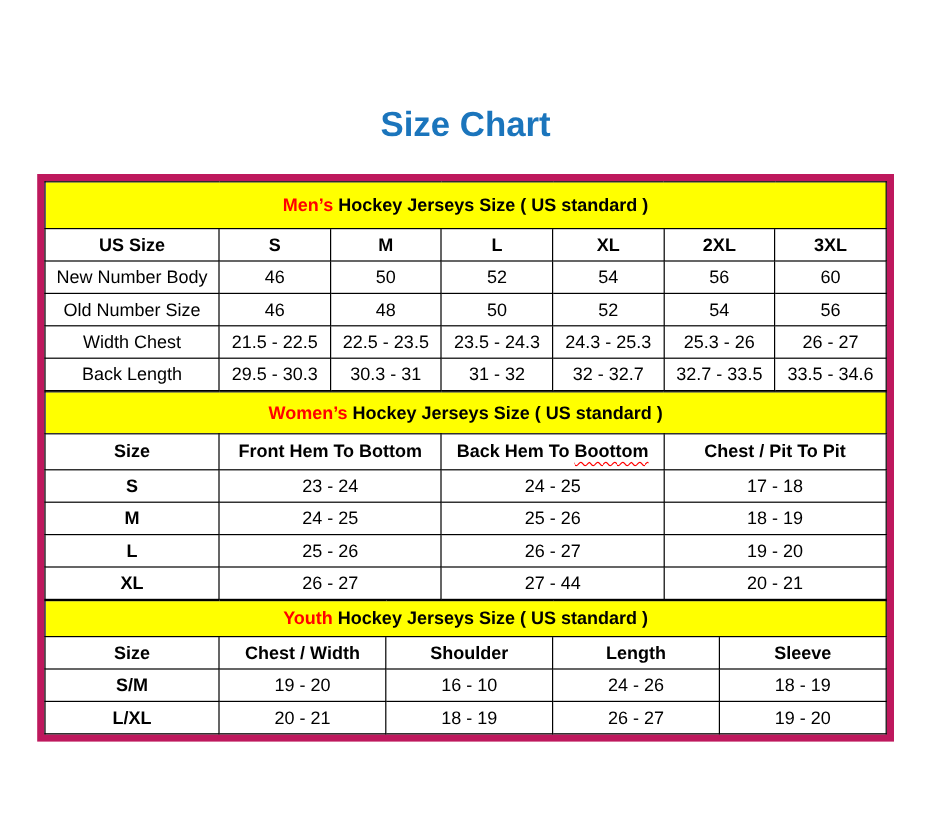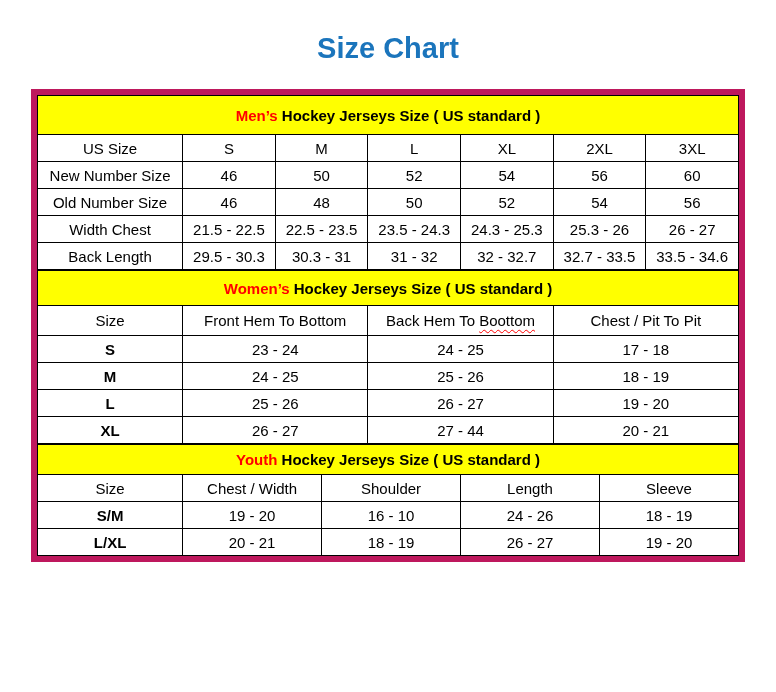--- a/index.html
+++ b/index.html
@@ -3,21 +3,21 @@
 <meta charset="utf-8">
 <style>
   html, body { margin: 0; padding: 0; }
   body {
     width: 776px; height: 692px;
     background: #ffffff;
     color: #000000;
     font-family: "Liberation Sans", sans-serif;
     overflow: hidden;
   }
-  .page { padding-top: 32px; }
+  .page { padding-top: 88px; }
   .title {
     margin: 0 0 24px 0;
     text-align: center;
     font-size: 29px;
     font-weight: 700;
     letter-spacing: 0px;
     color: var(--title-blue, #1B75BC);
   }
   .chart {
     width: 702px;
@@ -32,21 +32,21 @@
   .sec th, .sec td {
     border: 1px solid #000;
     text-align: center;
     vertical-align: middle;
     font-size: 15px;
     padding: 0 2px;
     overflow: hidden;
     white-space: nowrap;
   }
   .sec td { height: 26px; font-weight: 400; }
-  .sec .head-row th { font-weight: 400; height: 26px; }
+  .sec .head-row th { font-weight: 700; height: 26px; }
   .sec-1 .head-row th { height: 29px; }
   .banner {
     background: var(--banner-yellow, #FFFF00);
     font-weight: 700;
     font-size: 17px;
   }
   .banner .hl { color: var(--highlight-red, #FF0000); }
   .banner-0 { height: 38px; }
   .banner-1 { height: 34px; }
   .banner-2 { height: 29px; }
@@ -86,21 +86,21 @@
             <th>S</th>
             <th>M</th>
             <th>L</th>
             <th>XL</th>
             <th>2XL</th>
             <th>3XL</th>
           </tr>
       </thead>
       <tbody class="data-body">
           <tr>
-            <td class="row-label">New Number Size</td>
+            <td class="row-label">New Number Body</td>
             <td>46</td>
             <td>50</td>
             <td>52</td>
             <td>54</td>
             <td>56</td>
             <td>60</td>
           </tr>
           <tr>
             <td class="row-label">Old Number Size</td>
             <td>46</td>

